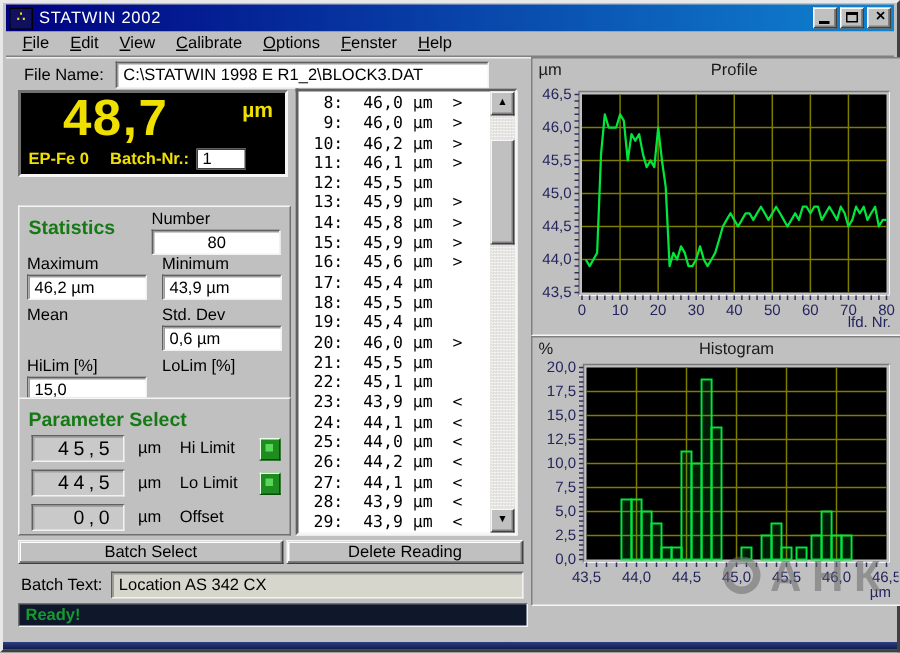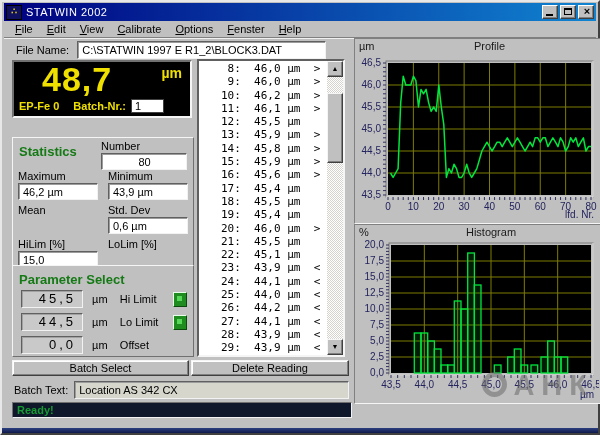--- a/index.html
+++ b/index.html
@@ -63,21 +63,21 @@
   
   .btn{position:absolute;height:16px;background:#c0c0c0;font-size:11px;font-family:"Liberation Sans",sans-serif;
     border:1px solid;border-color:#f5f5f5 #404040 #404040 #f5f5f5;box-shadow:inset -1px -1px 0 #808080,inset 1px 1px 0 #fff;
     padding:0;cursor:default;}
   .batch-btn{left:10px;top:358px;width:177px;}
   .delete-btn{left:189px;top:358px;width:158px;}
   
   .listbox{position:absolute;left:195px;top:57px;width:148px;height:298px;background:#fff;
     border:2px solid;border-color:#606060 #f5f5f5 #f5f5f5 #606060;box-sizing:border-box;}
   .listrows{position:absolute;left:0;top:1px;right:16px;bottom:0;overflow:hidden;
-    font-family:"DejaVu Sans Mono","Liberation Mono",monospace;font-size:11px;line-height:13.3px;white-space:pre;padding-left:22px;}
+    font-family:"DejaVu Sans Mono","Liberation Mono",monospace;font-size:11px;line-height:13.3px;white-space:pre;padding-left:10px;}
   .scrollbar{position:absolute;right:0;top:0;bottom:0;width:16px;background:#d6d3ce;
     background-image:repeating-conic-gradient(#fff 0 25%,#d6d3ce 0 50%);background-size:2px 2px;}
   .sb-btn{position:absolute;left:0;width:16px;height:16px;background:#c0c0c0;
     border:1px solid;border-color:#f5f5f5 #404040 #404040 #f5f5f5;box-shadow:inset -1px -1px 0 #808080;
     font-size:7px;text-align:center;line-height:14px;color:#000;box-sizing:border-box;}
   .sb-up{top:0;}
   .sb-down{bottom:0;}
   .sb-thumb{position:absolute;left:0;top:32px;width:16px;height:70px;background:#c0c0c0;
     border:1px solid;border-color:#f5f5f5 #404040 #404040 #f5f5f5;box-shadow:inset -1px -1px 0 #808080;box-sizing:border-box;}
   
@@ -127,21 +127,21 @@
       <span class="menuitem"><u>E</u>dit</span>
       <span class="menuitem"><u>V</u>iew</span>
       <span class="menuitem"><u>C</u>alibrate</span>
       <span class="menuitem"><u>O</u>ptions</span>
       <span class="menuitem"><u>F</u>enster</span>
       <span class="menuitem"><u>H</u>elp</span>
     </div>
 
   <div class="filerow">
     <span class="lbl">File Name:</span>
-    <span class="field file-field">C:\STATWIN 1997 E R1_2\BLOCK3.DAT</span>
+    <span class="field file-field">C:\STATWIN 1998 E R1_2\BLOCK3.DAT</span>
   </div>
 
   <div class="lcd">
     <span class="lcd-unit">µm</span>
     <span class="lcd-value">48,7</span>
     <div class="lcd-bottom">
       <span class="lcd-probe">EP-Fe 0</span>
       <span>Batch-Nr.:</span>
       <span class="lcd-batch-field">1</span>
     </div>

